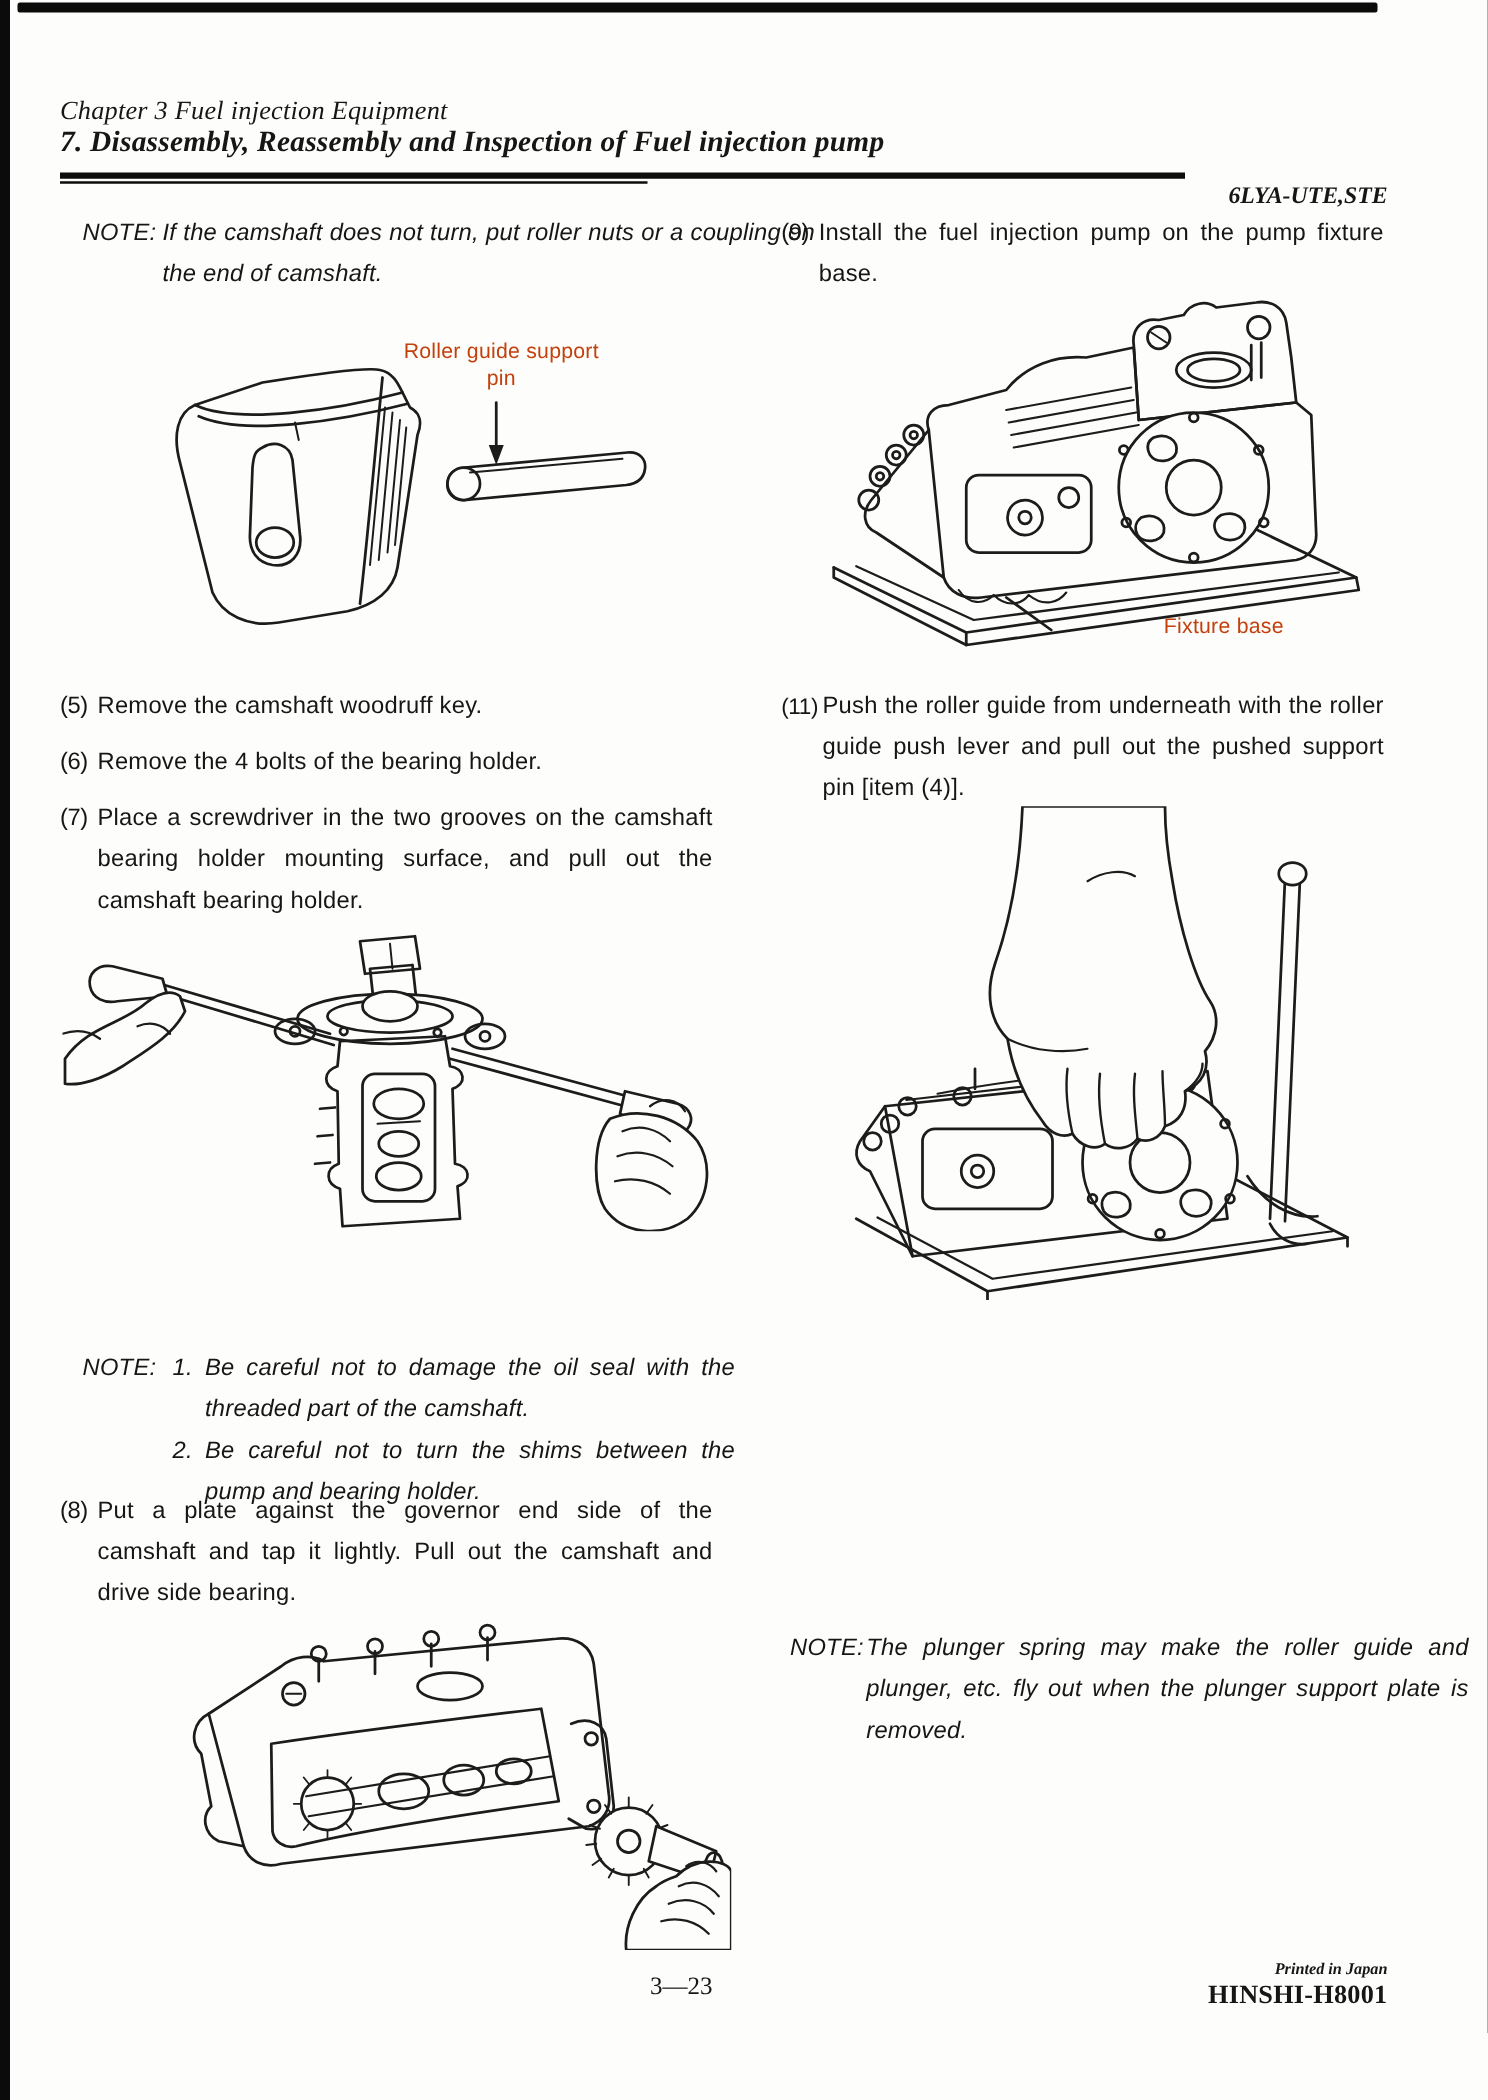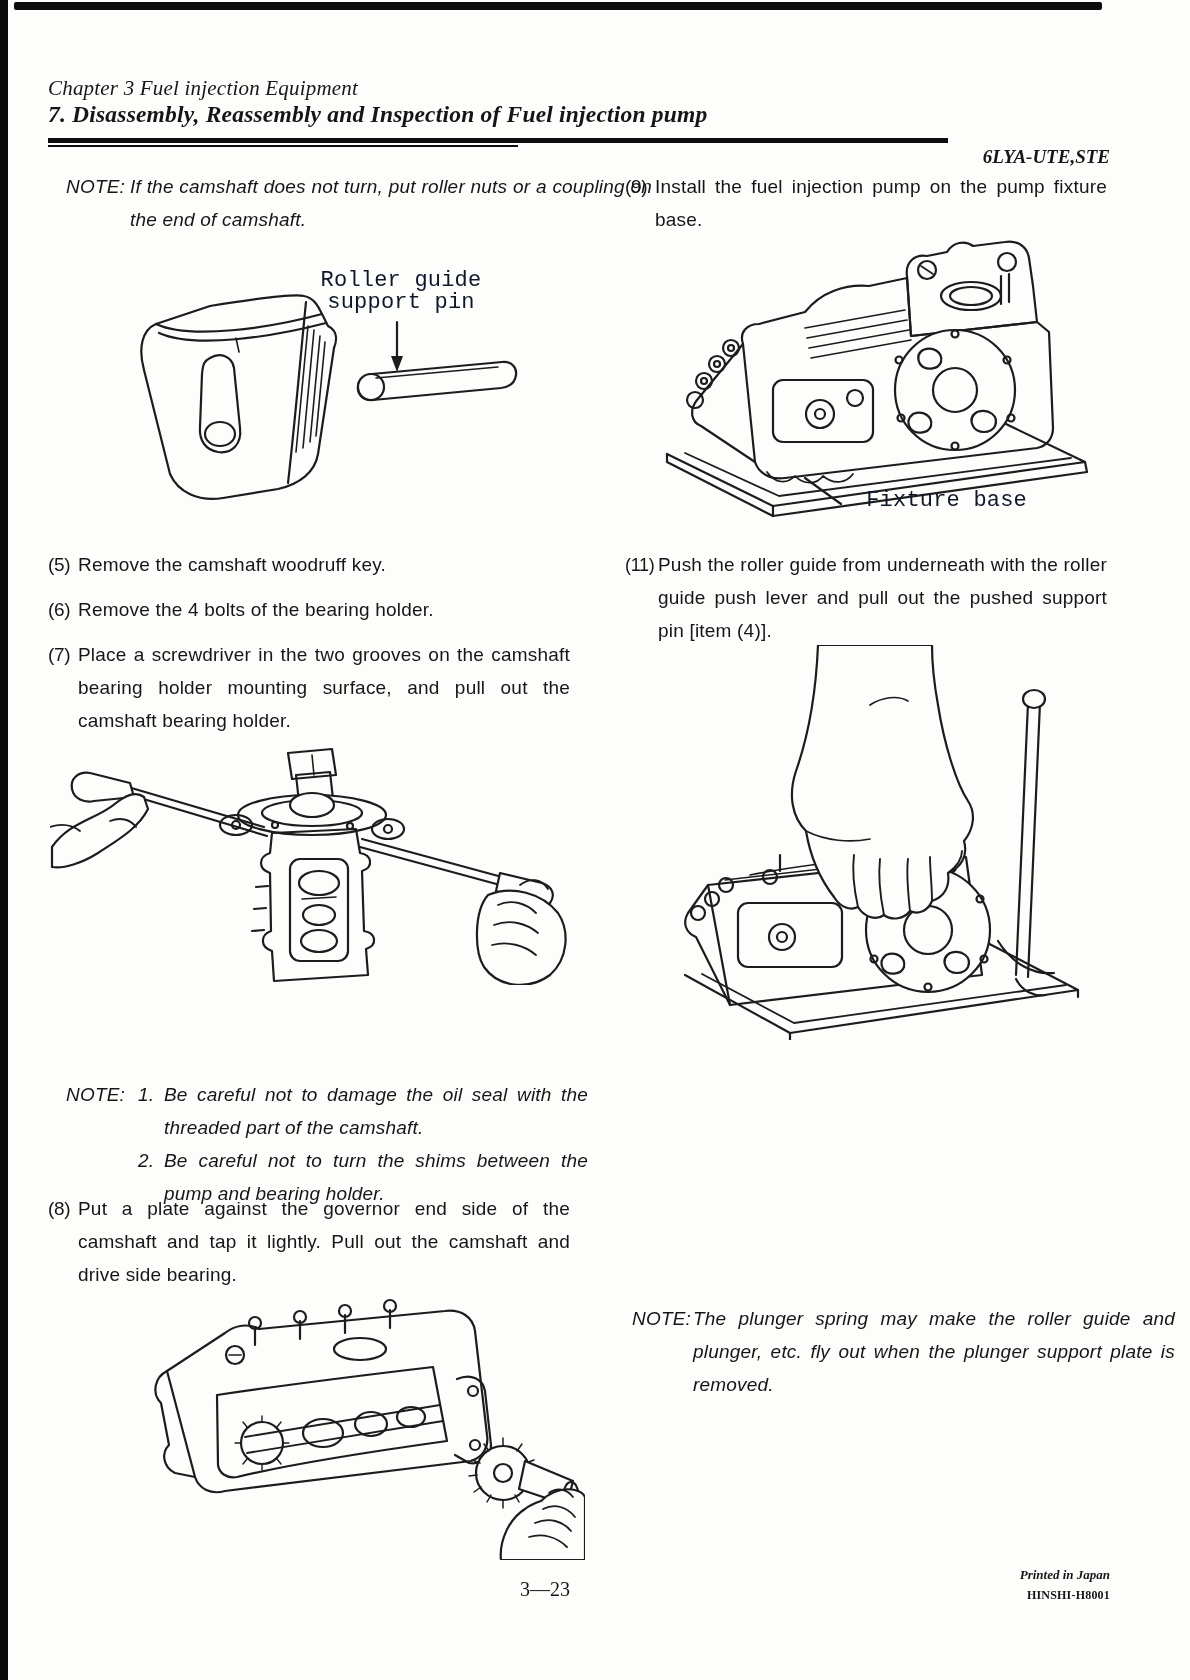--- a/index.html
+++ b/index.html
@@ -28,26 +28,26 @@
   .note{position:relative;font-style:italic;}
   .note .nlabel{position:absolute;left:0;top:0;}
   .note-ind{margin-left:18px;padding-left:64px;text-align:justify;}
   .note-r{margin-left:7px;padding-left:61px;text-align:justify;}
   .note-list{margin-left:18px;position:relative;}
   .note-list .items{padding-left:72px;}
   .note-list .item{position:relative;padding-left:26px;text-align:justify;}
   
   .fig{position:absolute;}
   .fig svg{position:absolute;left:0;top:0;}
-  .figcap{position:absolute;font-size:22px;line-height:22px;letter-spacing:.2px;color:#0f172a;font-family:Liberation Mono, monospace;}
+  .figcap{position:absolute;font-size:17px;line-height:22px;letter-spacing:.2px;color:#c2410c;}
   
   .pageno{position:absolute;left:0;top:1578px;width:1090px;text-align:center;font-family:Liberation Serif, serif;font-size:20px;}
   .printbox{position:absolute;left:850px;top:1564px;width:260px;text-align:right;font-family:"Liberation Serif","DejaVu Serif",serif;line-height:21px;}
   .printed{font-style:italic;font-weight:bold;font-size:13px;}
-  .doccode{font-weight:bold;font-size:12px;letter-spacing:.2px;}
+  .doccode{font-weight:bold;font-size:21px;letter-spacing:.2px;}
 </style>
 </head>
 <body>
 
 <div class="page">
 
   <div class="bar-left"></div>
   <div class="bar-top"></div>
 
   <div class="chapter">Chapter 3 Fuel injection Equipment</div>

